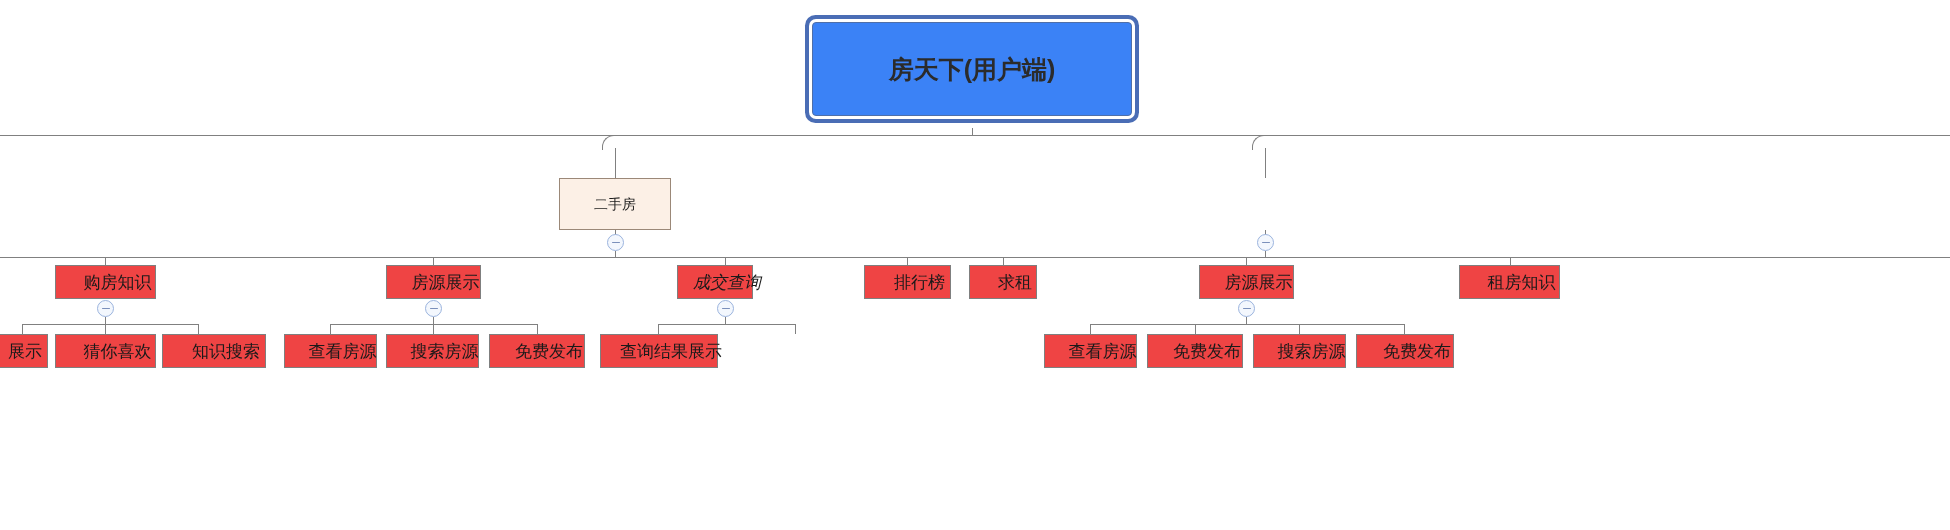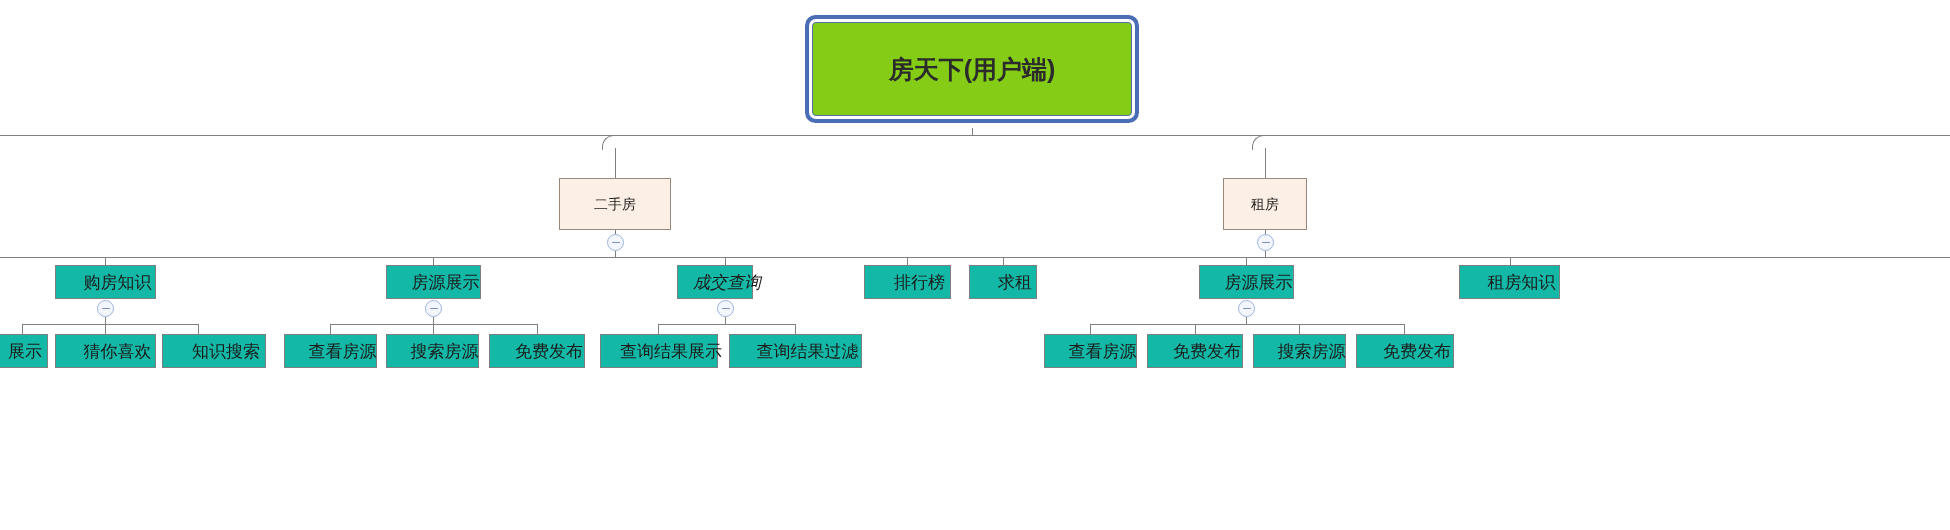--- a/index.html
+++ b/index.html
@@ -44,34 +44,34 @@
     align-items: center;
     justify-content: center;
     white-space: nowrap;
     color: #1a1a1a;
     background: #f2f2f2;
     border: 1px solid #808080;
     font-size: 17px;
     line-height: 1;
   }
   .node.lvl3, .node.lvl4 {
-    background: #14b8a6;
+    background: #ef4444;
     border: 1px solid #7f7f7f;
     height: 34px;
     font-size: 17px;
     padding-left: 24px;
   }
   .node.lvl2 {
     background: #fcf0e6;
     border: 1px solid #9b8878;
     height: 52px;
     font-size: 14px;
   }
   .node.root {
-    background: #84cc16;
+    background: #3b82f6;
     border: 1px solid #4f6fa8;
     box-shadow: 0 0 0 3px #ffffff, 0 0 0 7px #4a6db5;
     border-radius: 4px;
     height: 94px;
     font-size: 25px;
     font-weight: bold;
     color: #2b2b2b;
   }
 
   
@@ -117,23 +117,20 @@
   </div>
   <div class="ln ln-v" style="left:615px; top:230px; height:5px;"></div>
   <div class="toggle" style="left:607px; top:234px;">
     <span class="bar"></span>
   </div>
   <div class="ln ln-v" style="left:615px; top:251px; height:6px;"></div>
 
   <div class="elbow elbow-tl" style="left:1252px; top:135px; width:14px; height:14px;"></div>
   <div class="ln ln-v" style="left:1265px; top:148px; height:30px;"></div>
 
-  <div class="node lvl2" style="left:1223px; top:178px; width:84px;">
-    <span>租房</span>
-  </div>
   <div class="ln ln-v" style="left:1265px; top:230px; height:5px;"></div>
   <div class="toggle" style="left:1257px; top:234px;">
     <span class="bar"></span>
   </div>
   <div class="ln ln-v" style="left:1265px; top:251px; height:6px;"></div>
 
   <div class="ln ln-h" style="left:0px; top:257px; width:1950px;"></div>
 
   <div class="ln ln-v" style="left:105px; top:257px; height:8px;"></div>
   <div class="node lvl3" style="left:55px; top:265px; width:101px;">
@@ -191,23 +188,20 @@
   <div class="toggle" style="left:717px; top:300px;">
     <span class="bar"></span>
   </div>
   <div class="ln ln-v" style="left:725px; top:317px; height:7px;"></div>
   <div class="ln ln-h" style="left:658px; top:324px; width:138px;"></div>
   <div class="ln ln-v" style="left:658px; top:324px; height:10px;"></div>
   <div class="ln ln-v" style="left:795px; top:324px; height:10px;"></div>
 
   <div class="node lvl4" style="left:600px; top:334px; width:118px;">
     <span>查询结果展示</span>
-  </div>
-  <div class="node lvl4" style="left:729px; top:334px; width:133px;">
-    <span>查询结果过滤</span>
   </div>
 
   <div class="node lvl3" style="left:864px; top:265px; width:87px;">
     <span>排行榜</span>
   </div>
 
   <div class="ln ln-v" style="left:1003px; top:257px; height:8px;"></div>
   <div class="ln ln-v" style="left:1246px; top:257px; height:8px;"></div>
   <div class="ln ln-v" style="left:1510px; top:257px; height:8px;"></div>
 

